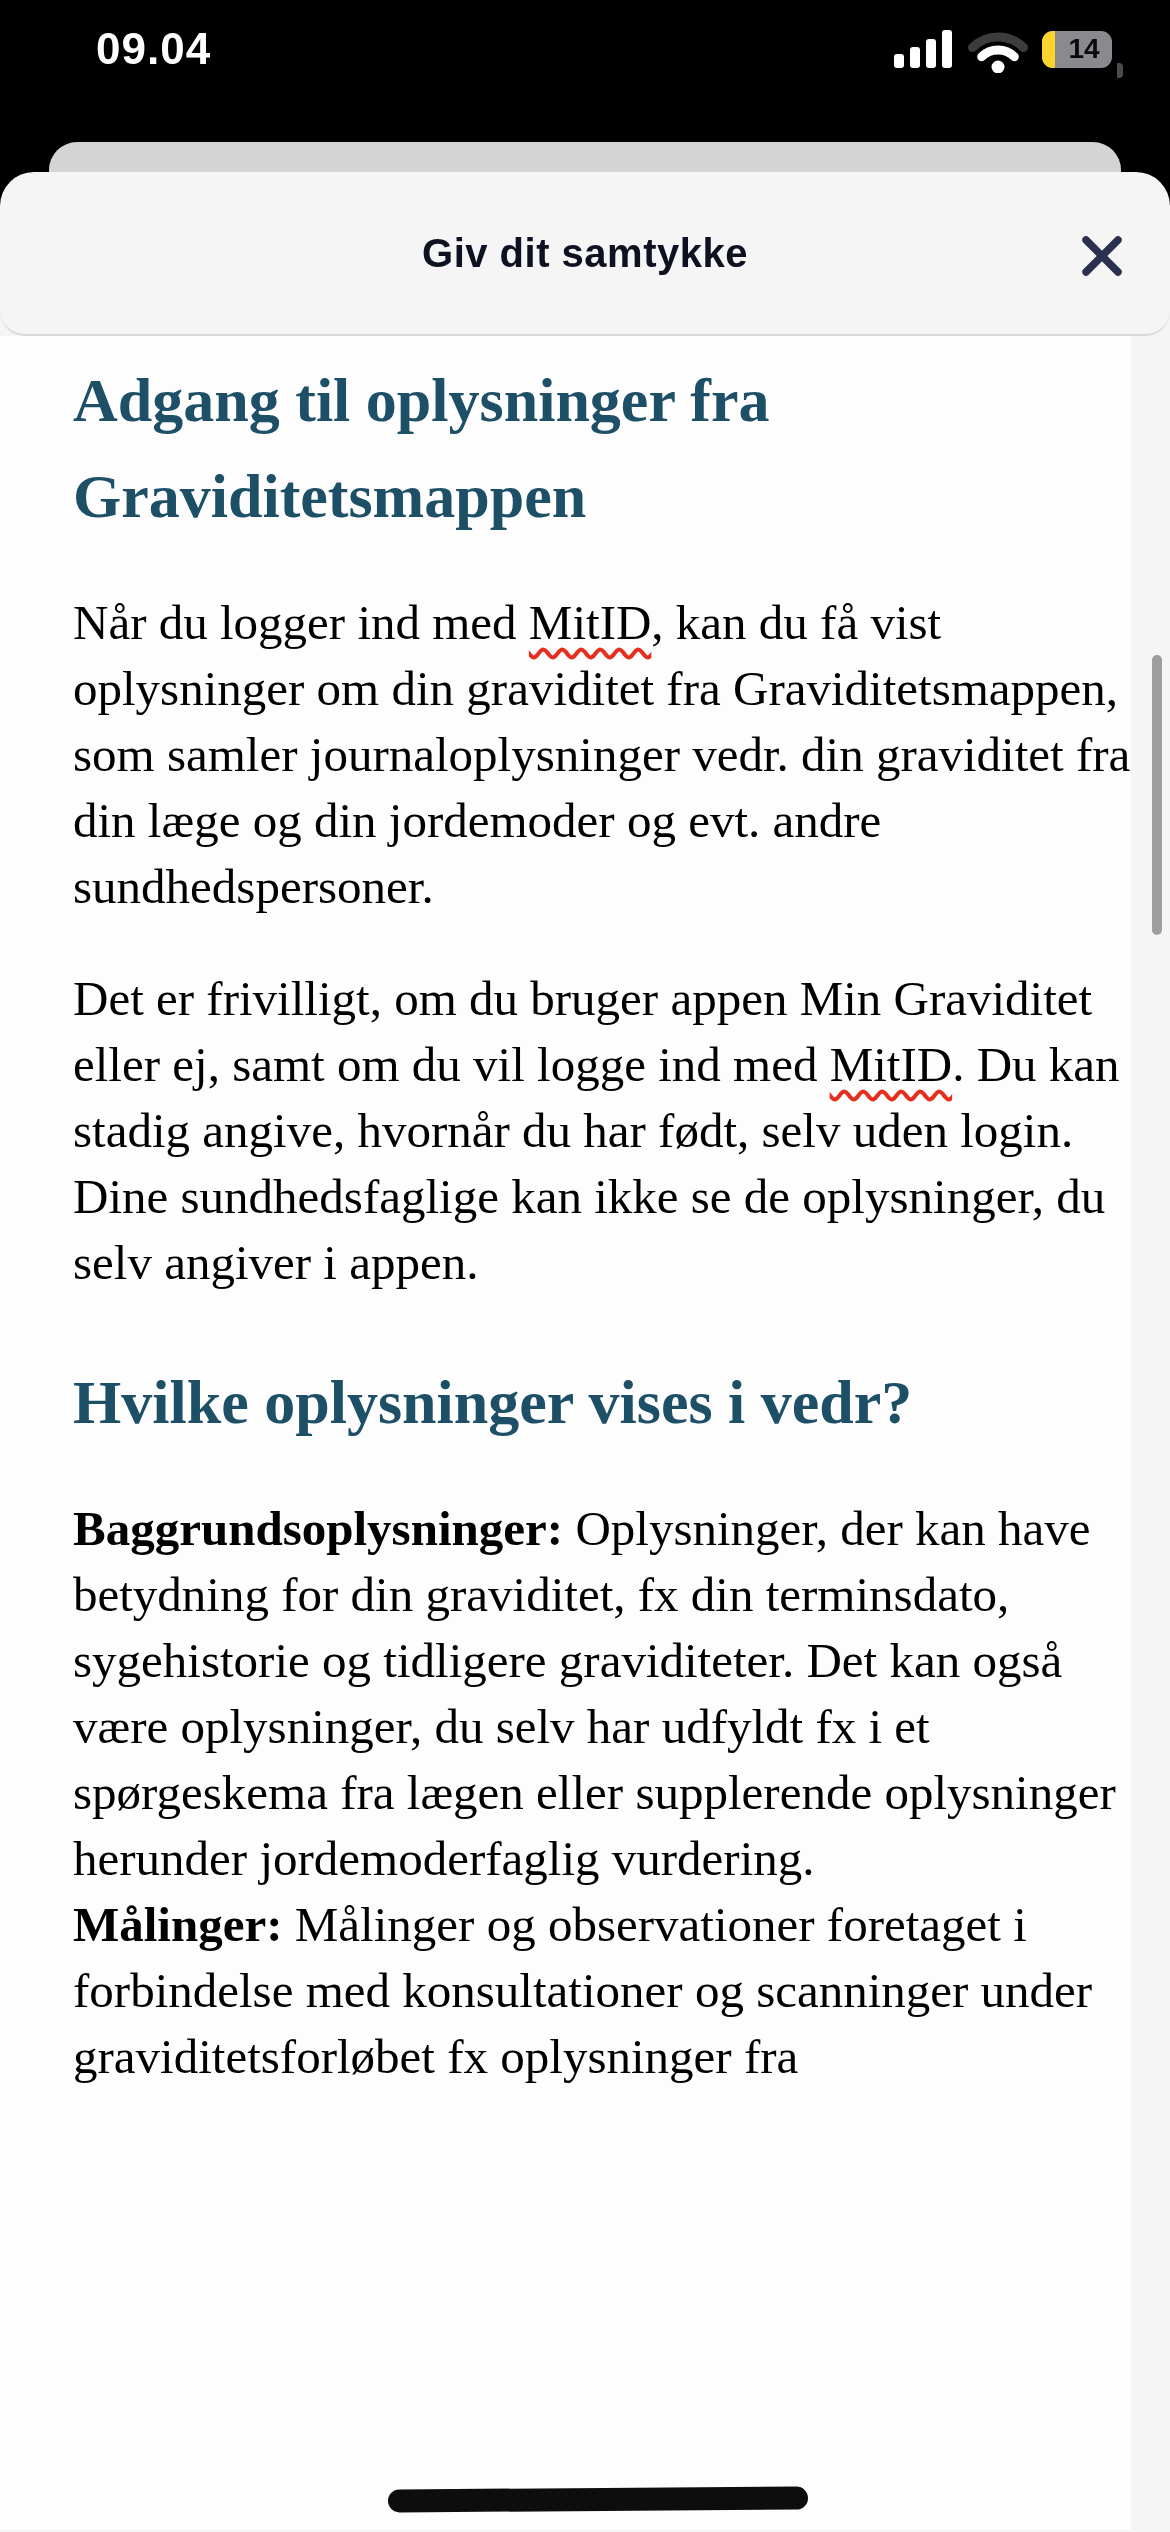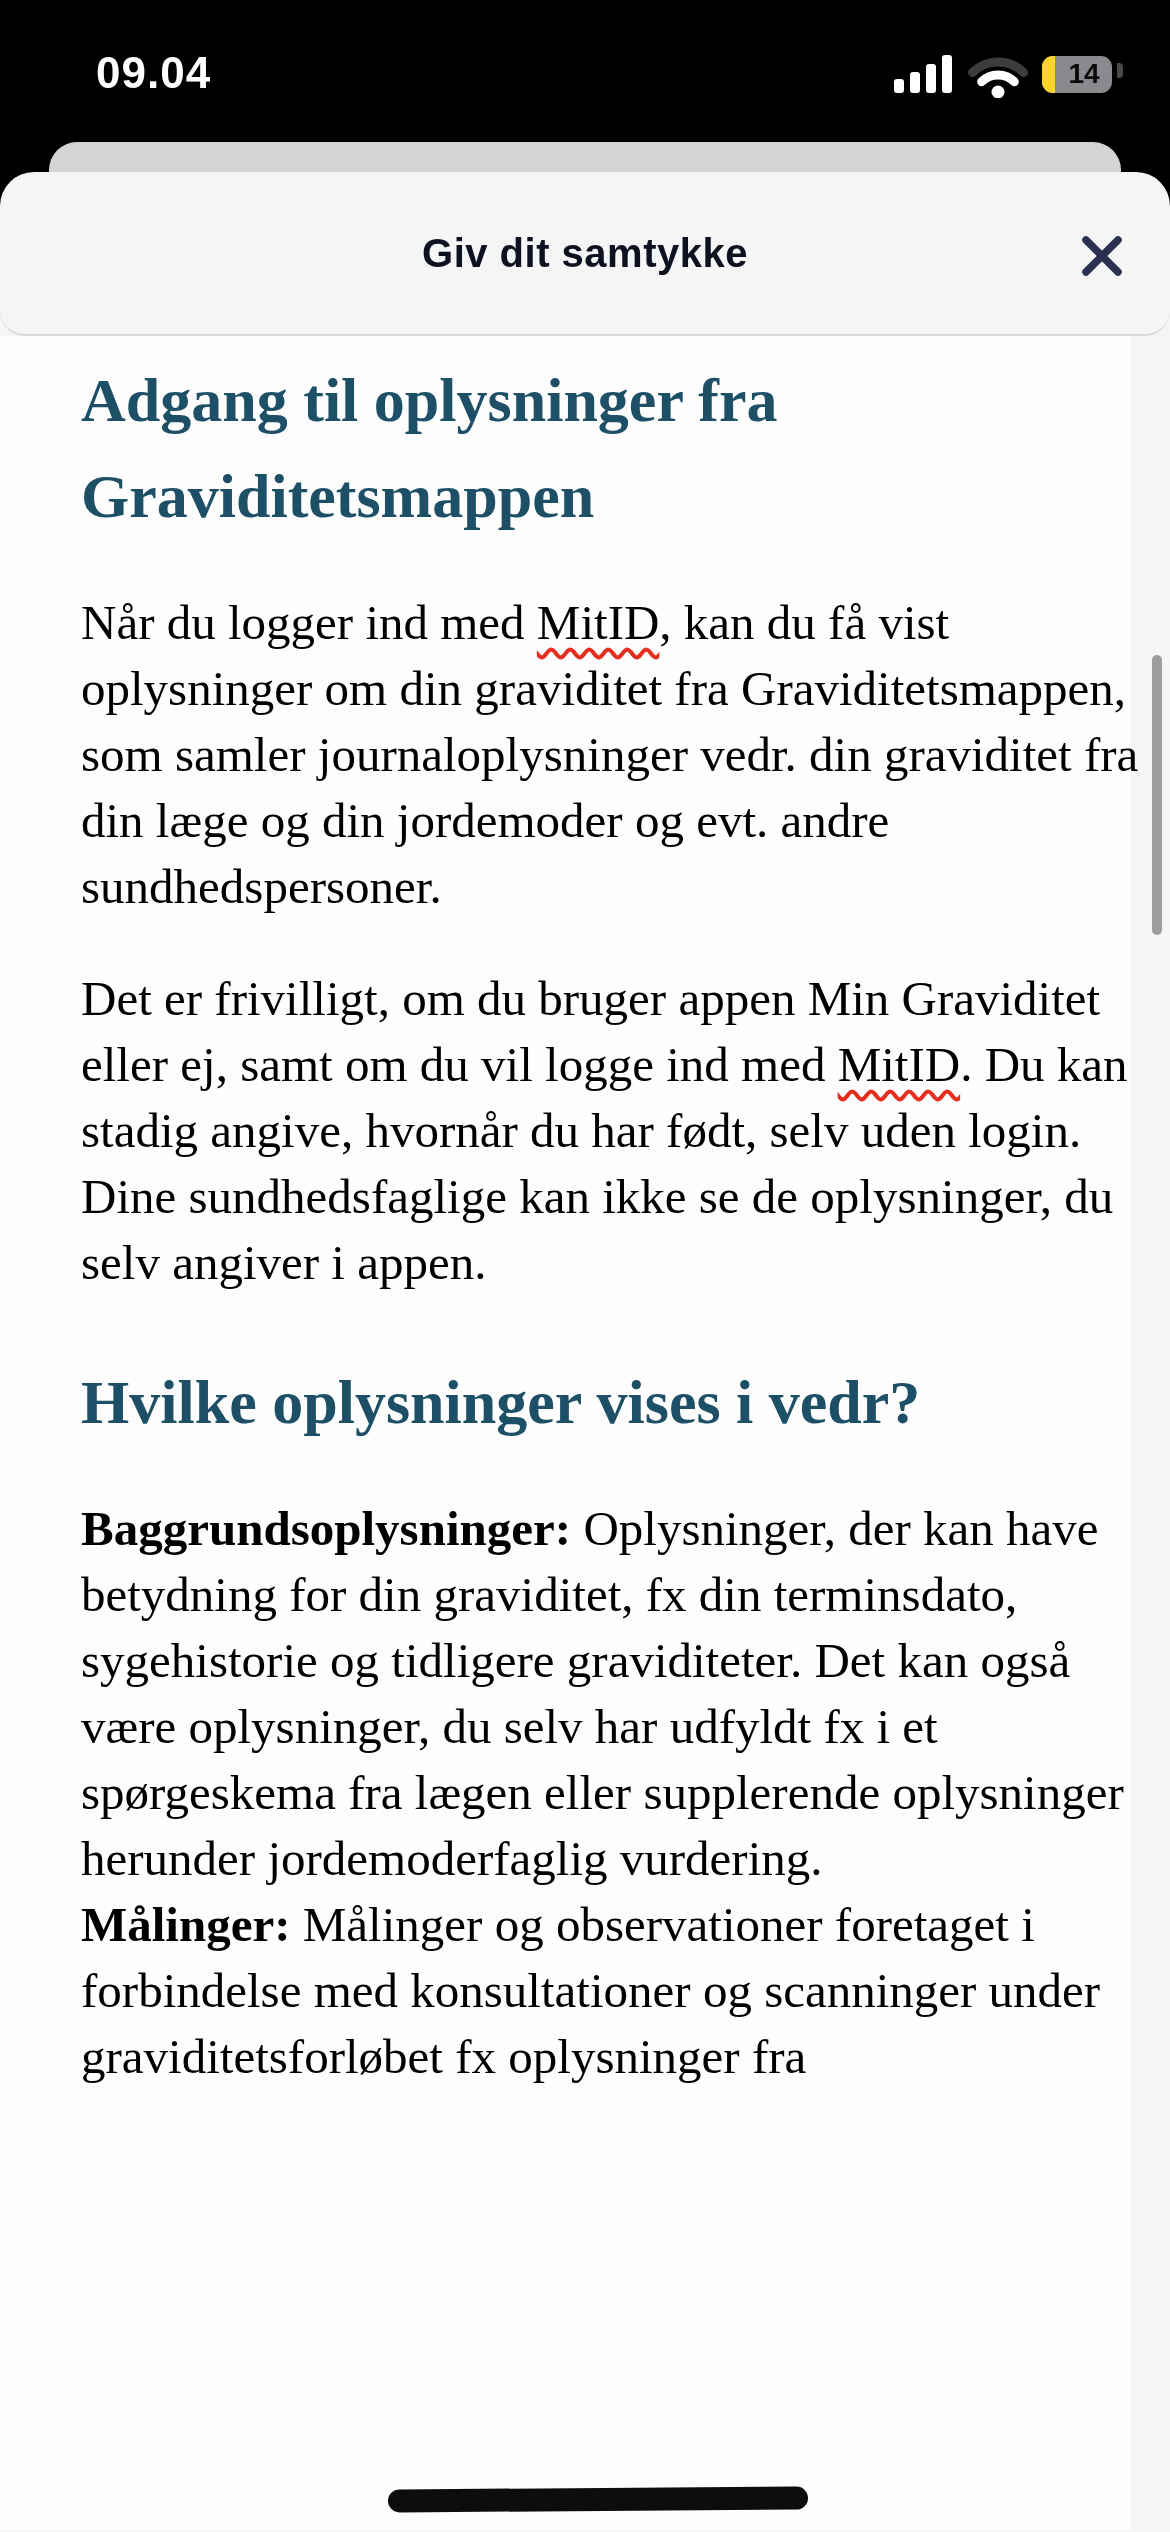--- a/index.html
+++ b/index.html
@@ -2,21 +2,21 @@
 <html><head>
 <meta charset="utf-8">
 <style>
   * { margin:0; padding:0; box-sizing:border-box; }
   html,body { width:1170px; height:2532px; }
   body { position:relative; background:#000; overflow:hidden;
          font-family:"Liberation Sans", sans-serif; }
 
   
   .status-bar { position:absolute; top:0; left:0; width:1170px; height:142px;
-                background:#000; display:flex; align-items:flex-end;
+                background:#000; display:flex; align-items:center;
                 justify-content:space-between; padding:0 58px 44px 96px; }
   .time { color:#fff; font-size:44px; font-weight:700; letter-spacing:1px; }
   .status-icons { display:flex; align-items:center; gap:13px; }
   .signal-svg, .wifi-svg { display:block; }
   .battery { position:relative; width:70px; height:37px; background:#8a8a8e;
              border-radius:11px; overflow:hidden; }
   .battery-fill { position:absolute; left:0; top:0; bottom:0; width:13px;
                   background:#fdd32e; }
   .battery-num { position:absolute; inset:0; display:flex; align-items:center;
                  justify-content:center; font-size:28px; font-weight:700;
@@ -36,21 +36,21 @@
                  letter-spacing:0.5px; }
   .close-btn { position:absolute; right:40px; top:56px; width:56px; height:56px;
                background:none; border:none; cursor:pointer; padding:0;
                display:flex; align-items:center; justify-content:center; }
 
   
   .sheet-content { position:relative; height:2194px; background:#f5f5f6;
                    overflow:hidden; }
   .doc-bg { position:absolute; left:0; top:0; width:1131px; height:2194px;
             background:#fdfdfe; }
-  .doc { position:absolute; left:16px; top:0; width:1131px; height:2194px;
+  .doc { position:absolute; left:8px; top:0; width:1131px; height:2194px;
          padding:16px 24px 0 65px; overflow:hidden;
          font-family:"Liberation Serif","DejaVu Serif",serif; color:#000; }
   .doc h1, .doc h2 { color:#1d4f66; font-size:62px; line-height:96px;
                      font-weight:700; white-space:pre; }
   .doc h1 { margin:0; }
   .doc h2 { margin:58px 0 0 0; }
   .doc p { font-size:49px; line-height:66px; margin:46px 0 0 0;
            white-space:pre; }
   .doc .bold { font-weight:700; }
   .doc .misspelled { text-decoration:underline; text-decoration-style:wavy;

